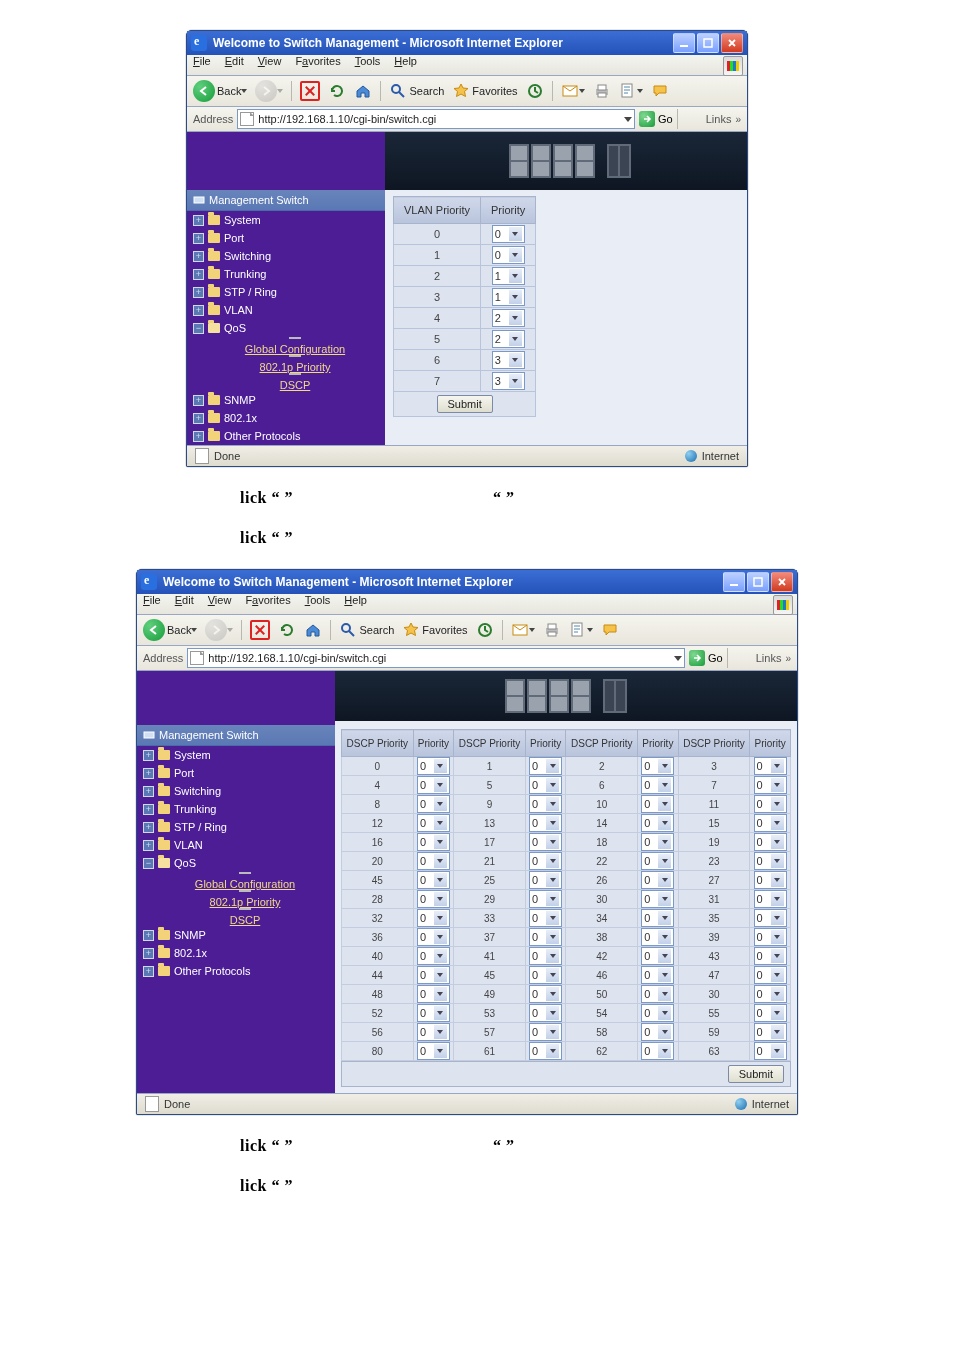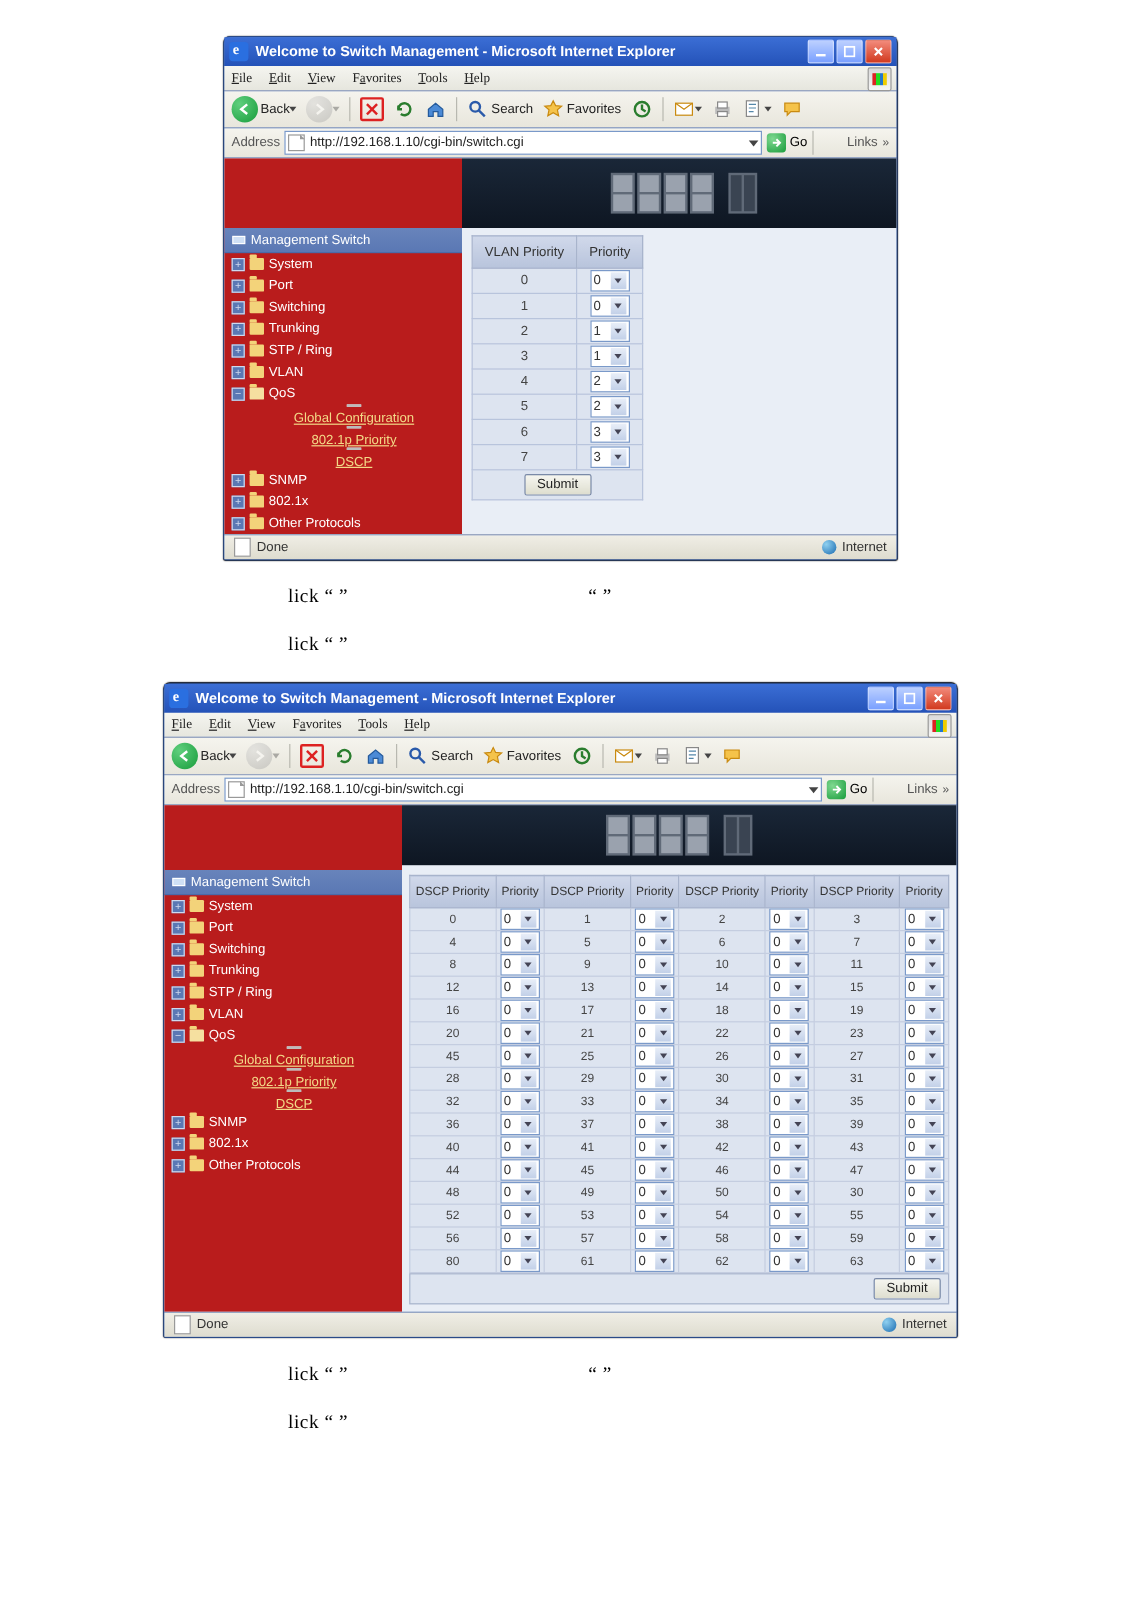--- a/index.html
+++ b/index.html
@@ -9,21 +9,21 @@
   .titlebar .left{display:flex;align-items:center;gap:6px;}
   .ie-e{width:16px;height:16px;display:inline-block;background:#2a6fe0;border-radius:3px;position:relative;}
   .ie-e::after{content:"e";color:#fff;font-weight:bold;font-size:12px;position:absolute;top:-1px;left:3px;font-family:Georgia,serif;}
   .title-text{color:#fff;font-size:12px;font-weight:bold;}
   .win-btns{display:flex;gap:2px;}
   .win-btn{width:20px;height:18px;border-radius:2px;display:flex;align-items:center;justify-content:center;border:1px solid rgba(255,255,255,.4);}
   .win-min{background:linear-gradient(#bcd0ff,#7aa0ff);} .win-min svg,.win-max svg{width:10px;height:10px;}
   .win-max{background:linear-gradient(#bcd0ff,#7aa0ff);}
   .win-close{background:linear-gradient(#f28a7b,#d13a1f);}
   .win-close svg{width:10px;height:10px;}
-  .menubar{height:20px;background:linear-gradient(#f5f5f0,#e6e6de);display:flex;align-items:center;gap:14px;padding:0 6px;border-bottom:1px solid #9aa7c2;position:relative;font-family:Liberation Serif, serif;}
+  .menubar{height:20px;background:linear-gradient(#f5f5f0,#e6e6de);display:flex;gap:14px;padding:0 6px;border-bottom:1px solid #9aa7c2;position:relative;}
   .menubar span{font-size:11px;color:#222;}
   .menubar span u{text-decoration:underline;}
   .throbber{position:absolute;right:4px;top:1px;width:18px;height:18px;background:linear-gradient(#dadada,#f5f5f5);border:1px solid #999;border-radius:2px;display:flex;align-items:center;justify-content:center;}
   .flag{width:12px;height:10px;display:inline-block;background:linear-gradient(90deg,#d22 25%,#2d2 25% 50%,#27c 50% 75%,#ec0 75%);}
   .toolbar{height:30px;background:linear-gradient(#f5f4ee,#e8e6dc);display:flex;align-items:center;gap:8px;padding:0 6px;border-bottom:1px solid #9aa7c2;}
   .tb-btn{display:flex;align-items:center;gap:2px;font-size:11px;color:#222;}
   .tb-btn.disabled{opacity:.4;}
   .nav-circle{width:22px;height:22px;border-radius:50%;display:inline-flex;align-items:center;justify-content:center;}
   .nav-back{background:radial-gradient(circle at 30% 30%,#5fcf7d,#189c3b);}
   .nav-fwd{background:radial-gradient(circle at 30% 30%,#d0d0d0,#9a9a9a);}
@@ -45,21 +45,21 @@
   .go-arrow svg{width:10px;height:10px;}
   .links-label{font-size:11px;color:#555;margin-left:24px;}
   .links-chev{font-size:10px;color:#555;}
   .content{background:#e9eef6;display:flex;min-height:var(--ch,240px);position:relative;}
   .banner{position:absolute;top:0;left:198px;right:0;height:58px;background:linear-gradient(#1a2738,#0e1622);display:flex;align-items:center;justify-content:center;gap:4px;}
   .switch-draw{display:flex;align-items:center;gap:2px;}
   .port-block{width:20px;height:34px;background:#606a78;display:flex;flex-direction:column;padding:2px;gap:2px;box-sizing:border-box;}
   .port-block i{display:block;flex:1;background:#9aa2ae;}
   .port-block2{width:24px;height:34px;background:#606a78;display:flex;padding:2px;gap:2px;box-sizing:border-box;}
   .port-block2 i{display:block;flex:1;background:#3a4452;}
-  .sidebar{width:198px;background:#b91c1c;color:#fff;padding-top:58px;box-sizing:border-box;font-size:11px;}
+  .sidebar{width:198px;background:#4c1d95;color:#fff;padding-top:58px;box-sizing:border-box;font-size:11px;}
   .main{flex:1;padding:64px 8px 8px 8px;box-sizing:border-box;}
   .tree-hdr{height:20px;background:linear-gradient(#6884bb,#5a78b4);display:flex;align-items:center;padding:0 6px;border-bottom:1px solid #4a6aa8;}
   .tree-hdr svg{width:12px;height:12px;margin-right:4px;}
   .tree-item{height:18px;display:flex;align-items:center;padding:0 6px;gap:4px;cursor:default;}
   .tree-item .plusminus{width:9px;height:9px;border:1px solid #cfd9ee;display:inline-flex;align-items:center;justify-content:center;font-size:9px;line-height:1;color:#cfd9ee;background:#5a78b4;}
   .folder-ic{width:12px;height:10px;background:#f3d37a;border-radius:1px;position:relative;}
   .folder-ic::before{content:"";position:absolute;top:-3px;left:0;width:6px;height:3px;background:#f3d37a;border-radius:1px 1px 0 0;}
   .open-folder{background:#f5e0a0;}
   .file-ic{width:10px;height:12px;background:#eee;border:1px solid #bbb;}
   .tree-item.sub{padding-left:24px;flex-direction:column;}
@@ -71,21 +71,21 @@
   .drop{display:inline-flex;align-items:center;border:1px solid #7a99c9;background:#fff;height:16px;font-size:11px;padding:0 2px;color:#333;}
   .drop .dv{min-width:12px;text-align:left;}
   .drop .db{width:13px;height:14px;background:linear-gradient(#e8eef8,#c2d0e8);margin-left:2px;display:flex;align-items:center;justify-content:center;}
   .drop .db::after{content:"";width:0;height:0;border-left:3px solid transparent;border-right:3px solid transparent;border-top:4px solid #445;}
   .subm{display:inline-block;border:1px solid #7a8aa8;background:linear-gradient(#f6f6f0,#dedecf);padding:2px 10px;font-size:11px;color:#222;border-radius:2px;}
   .statusbar{height:20px;background:linear-gradient(#f0eee6,#dedccf);border-top:1px solid #9aa7c2;display:flex;align-items:center;justify-content:space-between;padding:0 8px;font-size:11px;color:#333;gap:32px;}
   .statusbar .left2{display:flex;align-items:center;gap:5px;}
   .statusbar .right2{display:flex;align-items:center;gap:5px;}
   .globe{width:12px;height:12px;border-radius:50%;background:radial-gradient(circle at 30% 30%,#8fd0f0,#1a6bb0);}
   .page-ico2{width:12px;height:14px;background:#fff;border:1px solid #999;}
-  .caption{text-align:left;margin:22px 0 22px 120px;font-size:16px;font-family:"Times New Roman",serif;color:#000;letter-spacing:.5px;}
+  .caption{text-align:left;margin:22px 0 22px 120px;font-size:16px;font-family:"Times New Roman",serif;color:#000;letter-spacing:.5px;font-weight:bold;}
   
   .big-tbl{border:1px solid #a8b4cc;background:#dde4f0;border-collapse:collapse;font-size:10px;width:100%;}
   .big-tbl th{background:linear-gradient(#d0d8ea,#b8c4dc);font-weight:normal;color:#333;border:1px solid #a8b4cc;padding:2px 4px;text-align:center;height:22px;}
   .big-tbl td{border:1px solid #c4cde0;padding:0 3px;text-align:center;height:17px;color:#444;}
   .big-sub{text-align:right;padding:3px 6px;background:#dde4f0;border:1px solid #a8b4cc;}
   .w2{--ch:420px;}
   .w2 .sidebar{padding-top:54px;}
   .w2 .main{padding:58px 6px 6px 6px;}
   .w2 .banner{height:50px;}
 </style>

